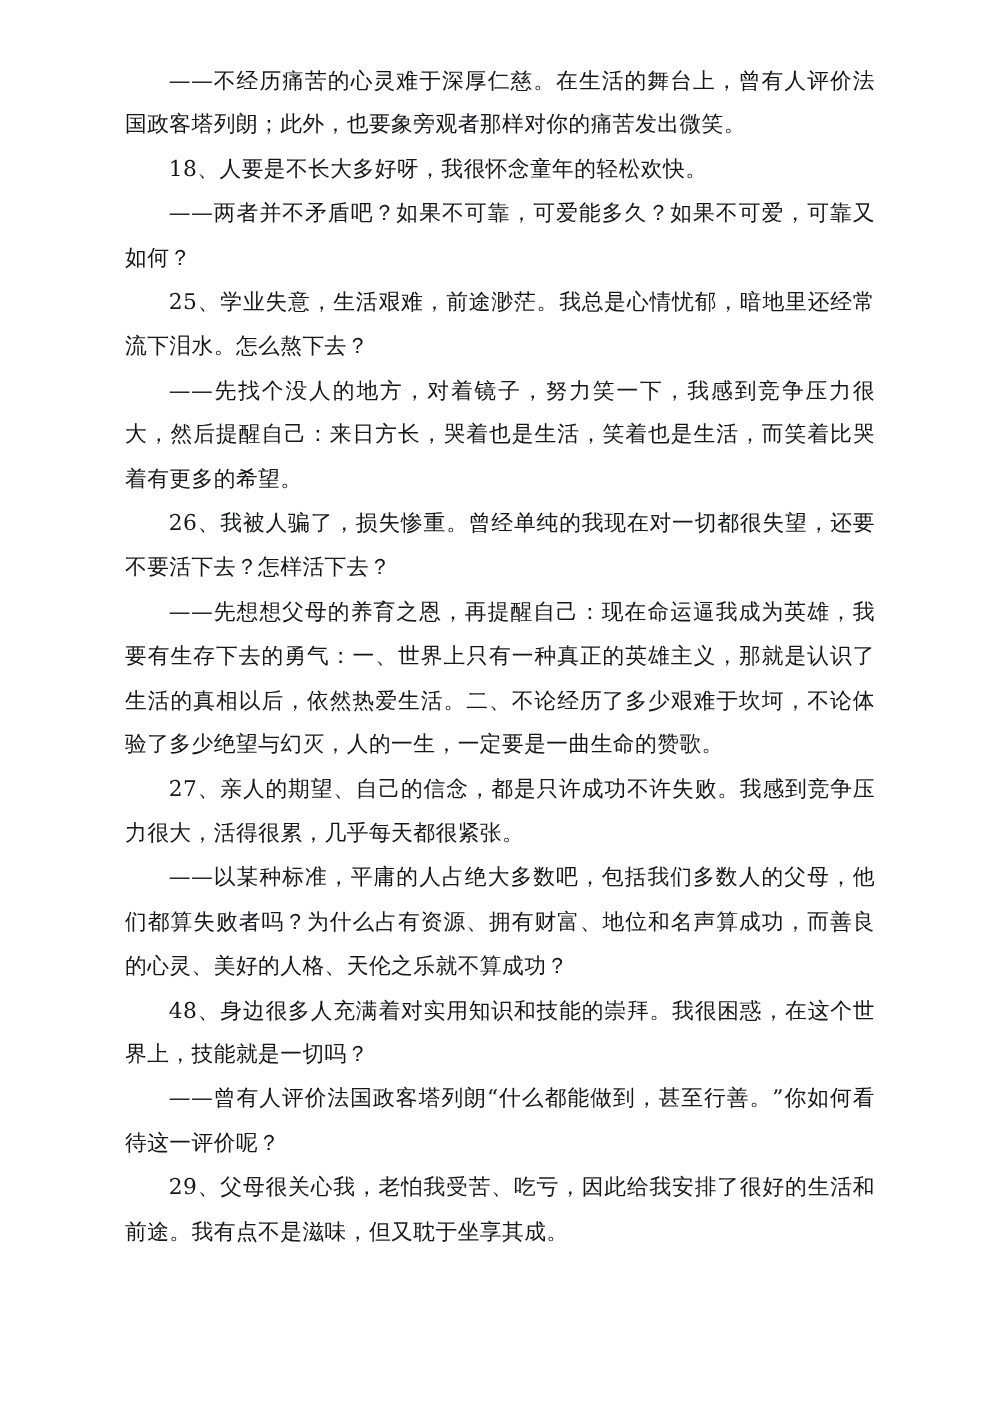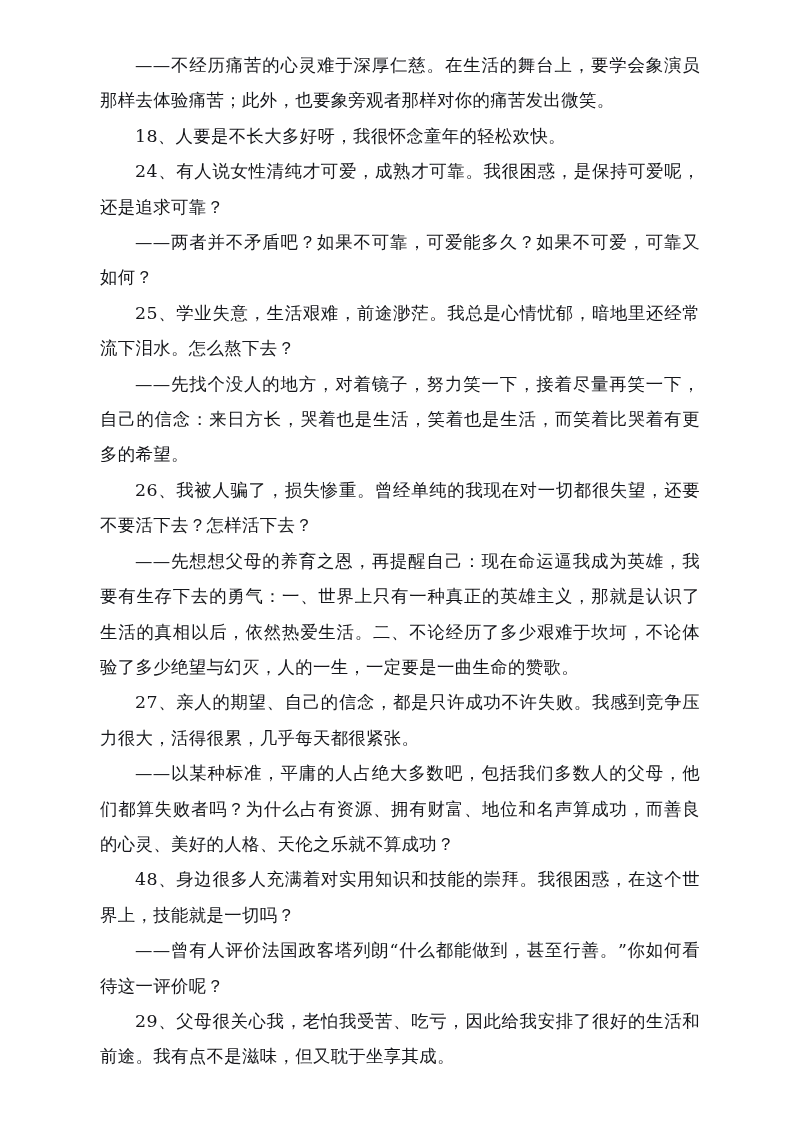--- a/index.html
+++ b/index.html
@@ -37,26 +37,25 @@
     font-weight: 500;
   }
   
   .para { text-rendering: optimizeLegibility; }
 </style>
 </head>
 <body>
 
 <div class="page">
   <div class="doc-body" id="doc-body">
-      <p class="para">——不经历痛苦的心灵难于深厚仁慈。在生活的舞台上，要学会象演员那样去体验痛苦；此外，也要象旁观者那样对你的痛苦发出微笑。</p>
+      <p class="para">——不经历痛苦的心灵难于深厚仁慈。在生活的舞台上，曾有人评价法国政客塔列朗；此外，也要象旁观者那样对你的痛苦发出微笑。</p>
       <p class="para">18、人要是不长大多好呀，我很怀念童年的轻松欢快。</p>
-      <p class="para">24、有人说女性清纯才可爱，成熟才可靠。我很困惑，是保持可爱呢，还是追求可靠？</p>
       <p class="para">——两者并不矛盾吧？如果不可靠，可爱能多久？如果不可爱，可靠又如何？</p>
       <p class="para">25、学业失意，生活艰难，前途渺茫。我总是心情忧郁，暗地里还经常流下泪水。怎么熬下去？</p>
-      <p class="para">——先找个没人的地方，对着镜子，努力笑一下，接着尽量再笑一下，自己的信念：来日方长，哭着也是生活，笑着也是生活，而笑着比哭着有更多的希望。</p>
+      <p class="para">——先找个没人的地方，对着镜子，努力笑一下，我感到竞争压力很大，然后提醒自己：来日方长，哭着也是生活，笑着也是生活，而笑着比哭着有更多的希望。</p>
       <p class="para">26、我被人骗了，损失惨重。曾经单纯的我现在对一切都很失望，还要不要活下去？怎样活下去？</p>
       <p class="para">——先想想父母的养育之恩，再提醒自己：现在命运逼我成为英雄，我要有生存下去的勇气：一、世界上只有一种真正的英雄主义，那就是认识了生活的真相以后，依然热爱生活。二、不论经历了多少艰难于坎坷，不论体验了多少绝望与幻灭，人的一生，一定要是一曲生命的赞歌。</p>
       <p class="para">27、亲人的期望、自己的信念，都是只许成功不许失败。我感到竞争压力很大，活得很累，几乎每天都很紧张。</p>
       <p class="para">——以某种标准，平庸的人占绝大多数吧，包括我们多数人的父母，他们都算失败者吗？为什么占有资源、拥有财富、地位和名声算成功，而善良的心灵、美好的人格、天伦之乐就不算成功？</p>
       <p class="para">48、身边很多人充满着对实用知识和技能的崇拜。我很困惑，在这个世界上，技能就是一切吗？</p>
       <p class="para">——曾有人评价法国政客塔列朗“什么都能做到，甚至行善。”你如何看待这一评价呢？</p>
       <p class="para">29、父母很关心我，老怕我受苦、吃亏，因此给我安排了很好的生活和前途。我有点不是滋味，但又耽于坐享其成。</p>
     </div>
 </div>
 

